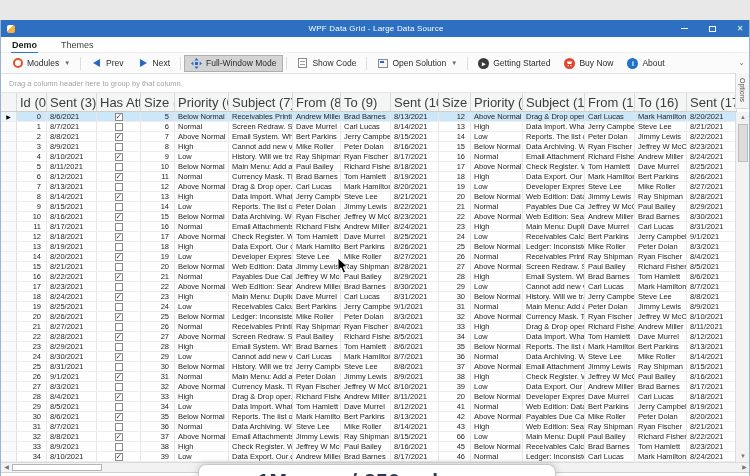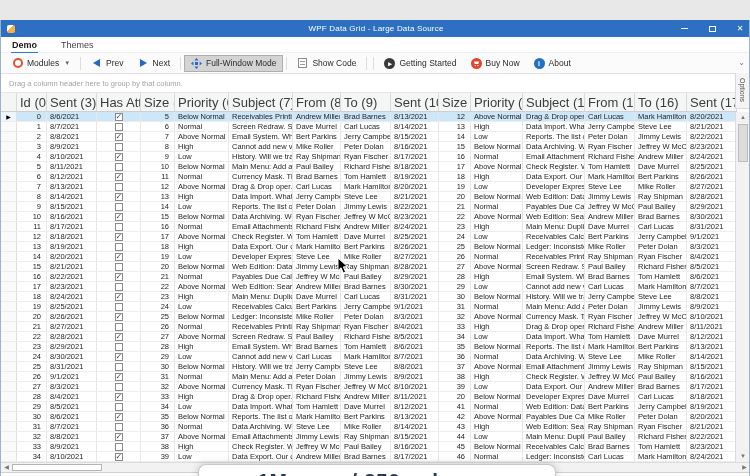--- a/index.html
+++ b/index.html
@@ -138,20 +138,27 @@
       <span>Full-Window Mode</span>
     </div>
     <div class="tsep"></div>
     <div class="tbtn">
       <span class="ico">
           <span class="doc"></span>
         </span>
       <span>Show Code</span>
     </div>
     <div class="tsep"></div>
+    <div class="tbtn">
+      <span class="ico">
+          <span class="sol"></span>
+        </span>
+      <span>Open Solution</span>
+        <span class="caret">▼</span>
+    </div>
     <div class="tsep"></div>
     <div class="tbtn">
       <span class="ico">
           <span class="circ" style="background:#3a3a3a;">▸</span>
         </span>
       <span>Getting Started</span>
     </div>
     <div class="tbtn">
       <span class="ico">
         <svg width="11" height="11" viewBox="0 0 11 11">
@@ -845,21 +852,21 @@
         <div class="gcell" style="width: 50px;">8/8/2021</div>
         <div class="gcell c" style="width: 44px;">
           <span class="cb checked"></span>
         </div>
         <div class="gcell r" style="width: 34px;">37</div>
         <div class="gcell" style="width: 54px;">Above Normal</div>
         <div class="gcell" style="width: 64px;">Email Attachments...</div>
         <div class="gcell" style="width: 48px;">Jimmy Lewis</div>
         <div class="gcell" style="width: 50px;">Ray Shipman</div>
         <div class="gcell" style="width: 48px;">8/15/2021</div>
-        <div class="gcell r" style="width: 32px;">44</div>
+        <div class="gcell r" style="width: 32px;">66</div>
         <div class="gcell" style="width: 52px;">Low</div>
         <div class="gcell" style="width: 62px;">Main Menu: Duplic...</div>
         <div class="gcell" style="width: 50px;">Paul Bailey</div>
         <div class="gcell" style="width: 52px;">Richard Fisher</div>
         <div class="gcell" style="width: 46px; flex: 1 1 0%;">8/22/2021</div>
       </div>
       <div class="grow">
         <div class="gind"></div>
         <div class="gcell r" style="width: 30px;">33</div>
         <div class="gcell" style="width: 50px;">8/9/2021</div>

